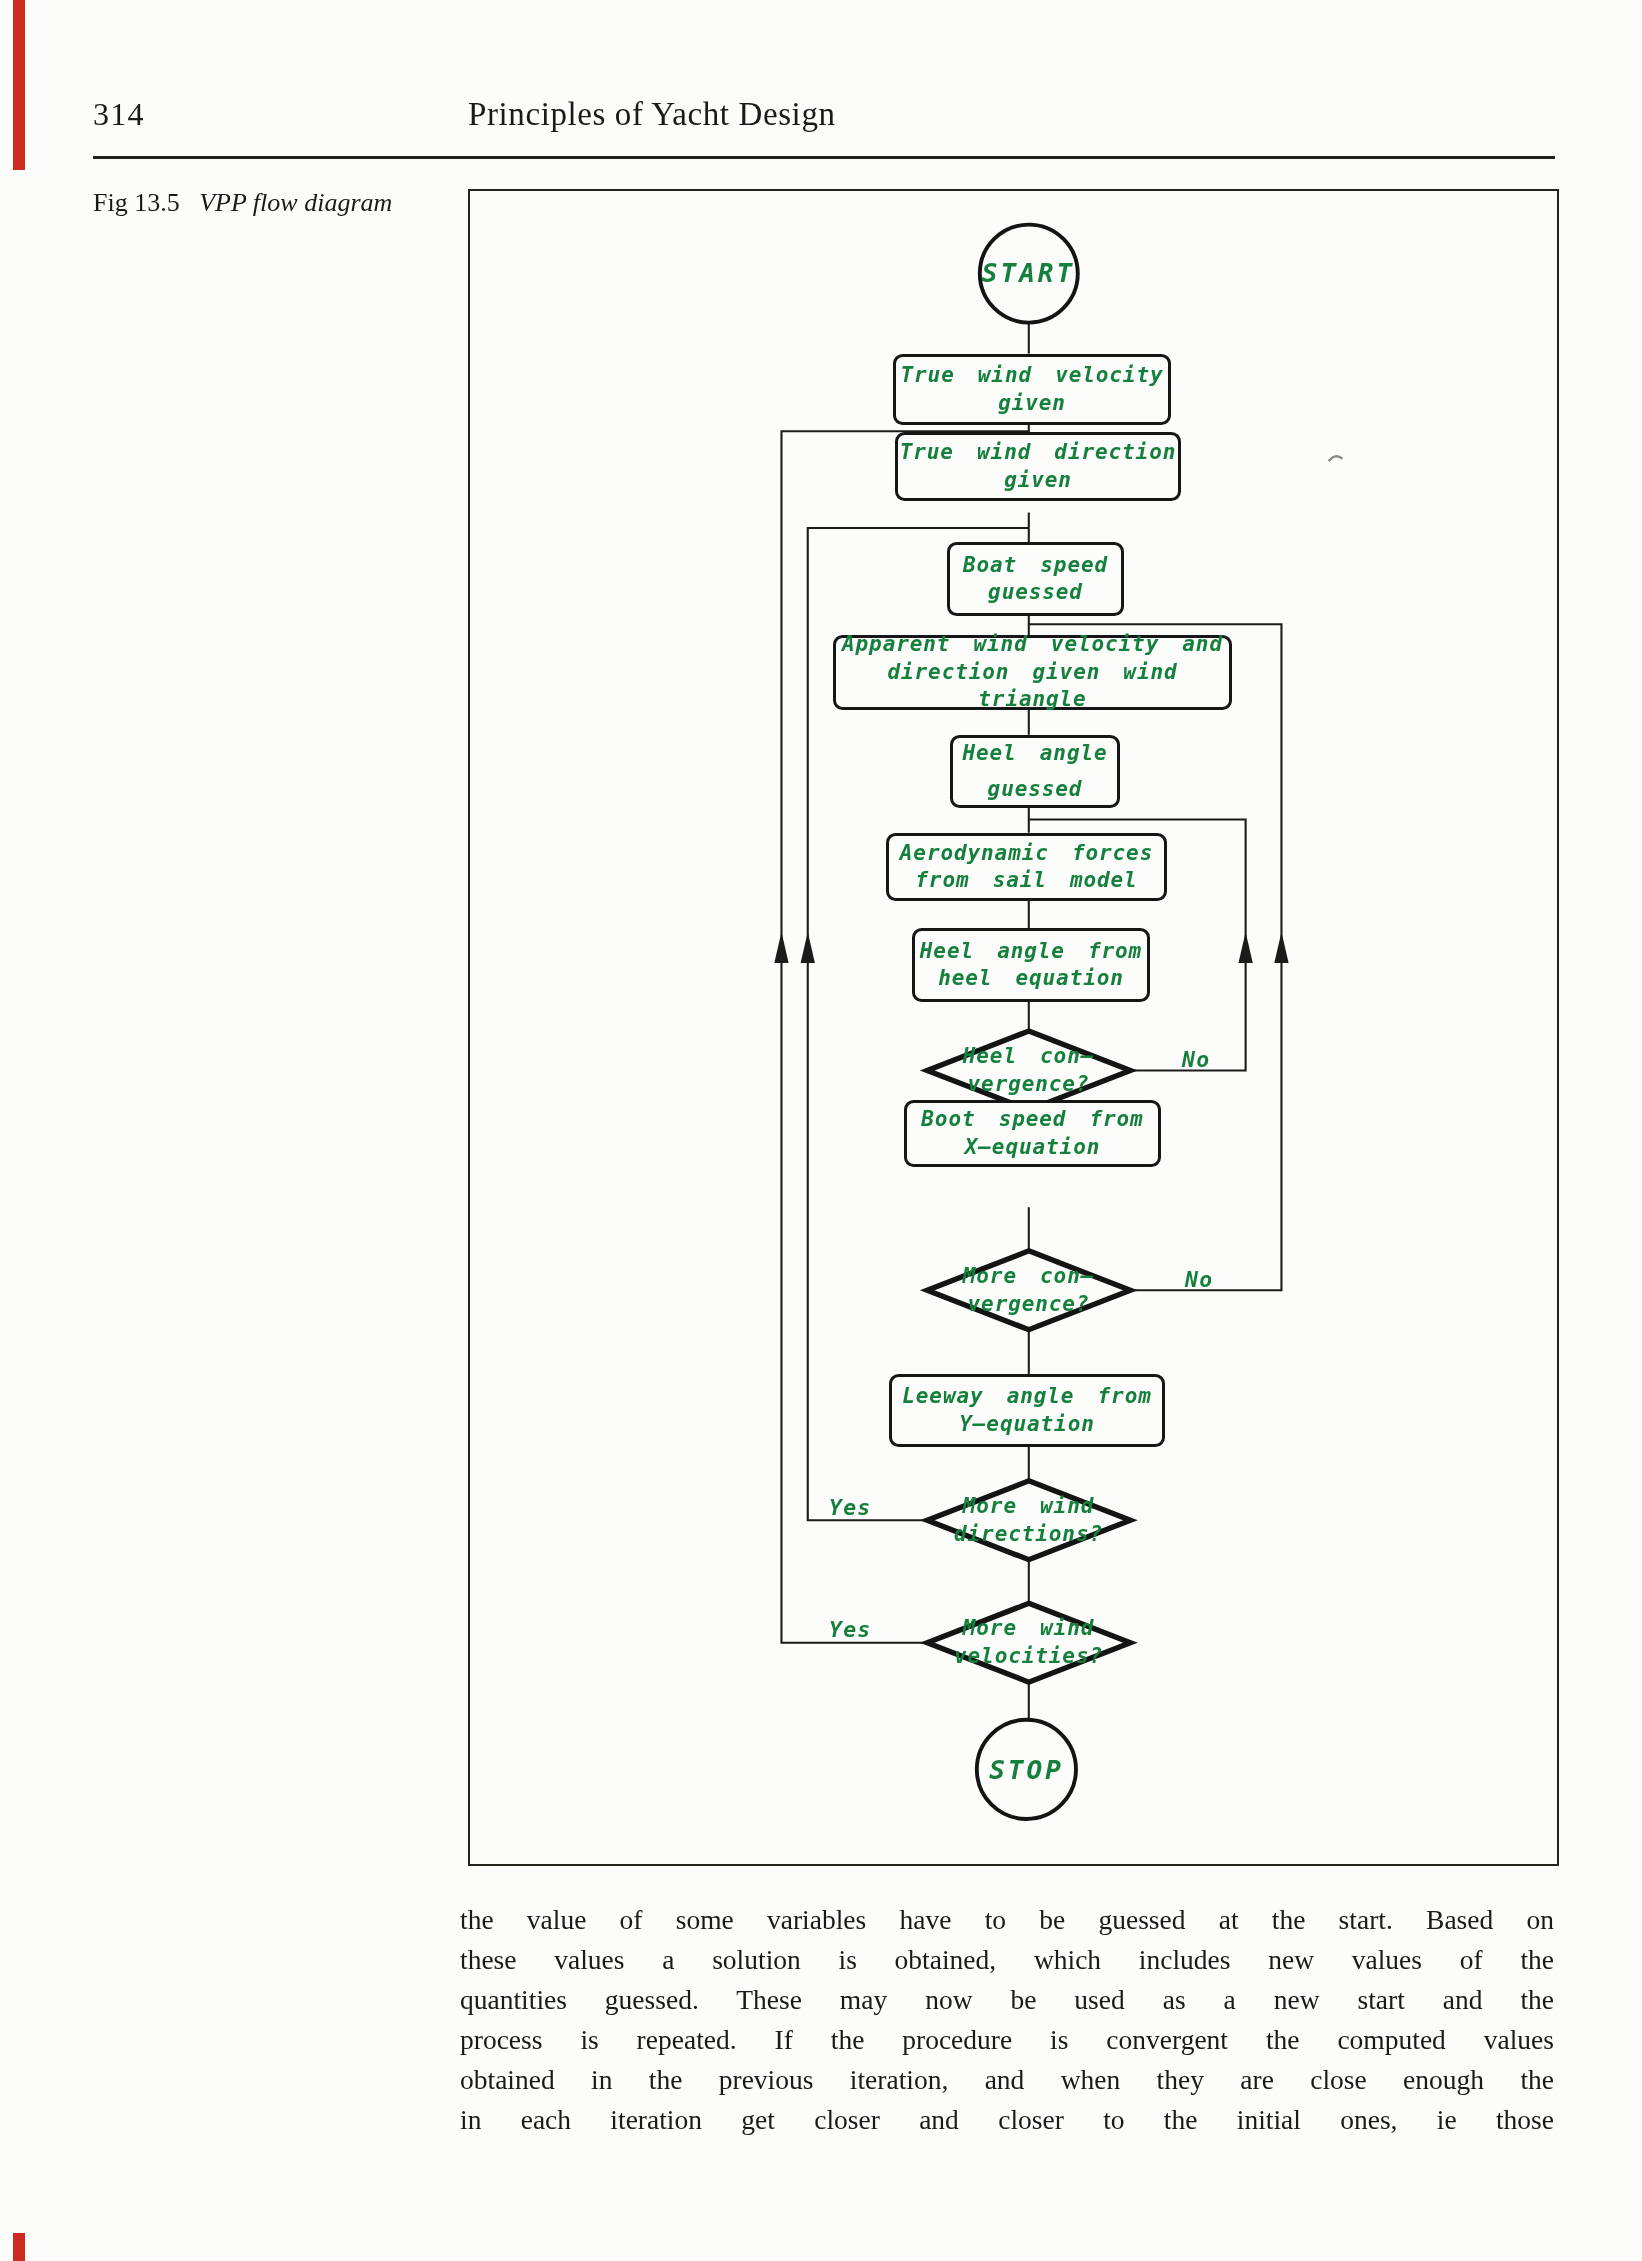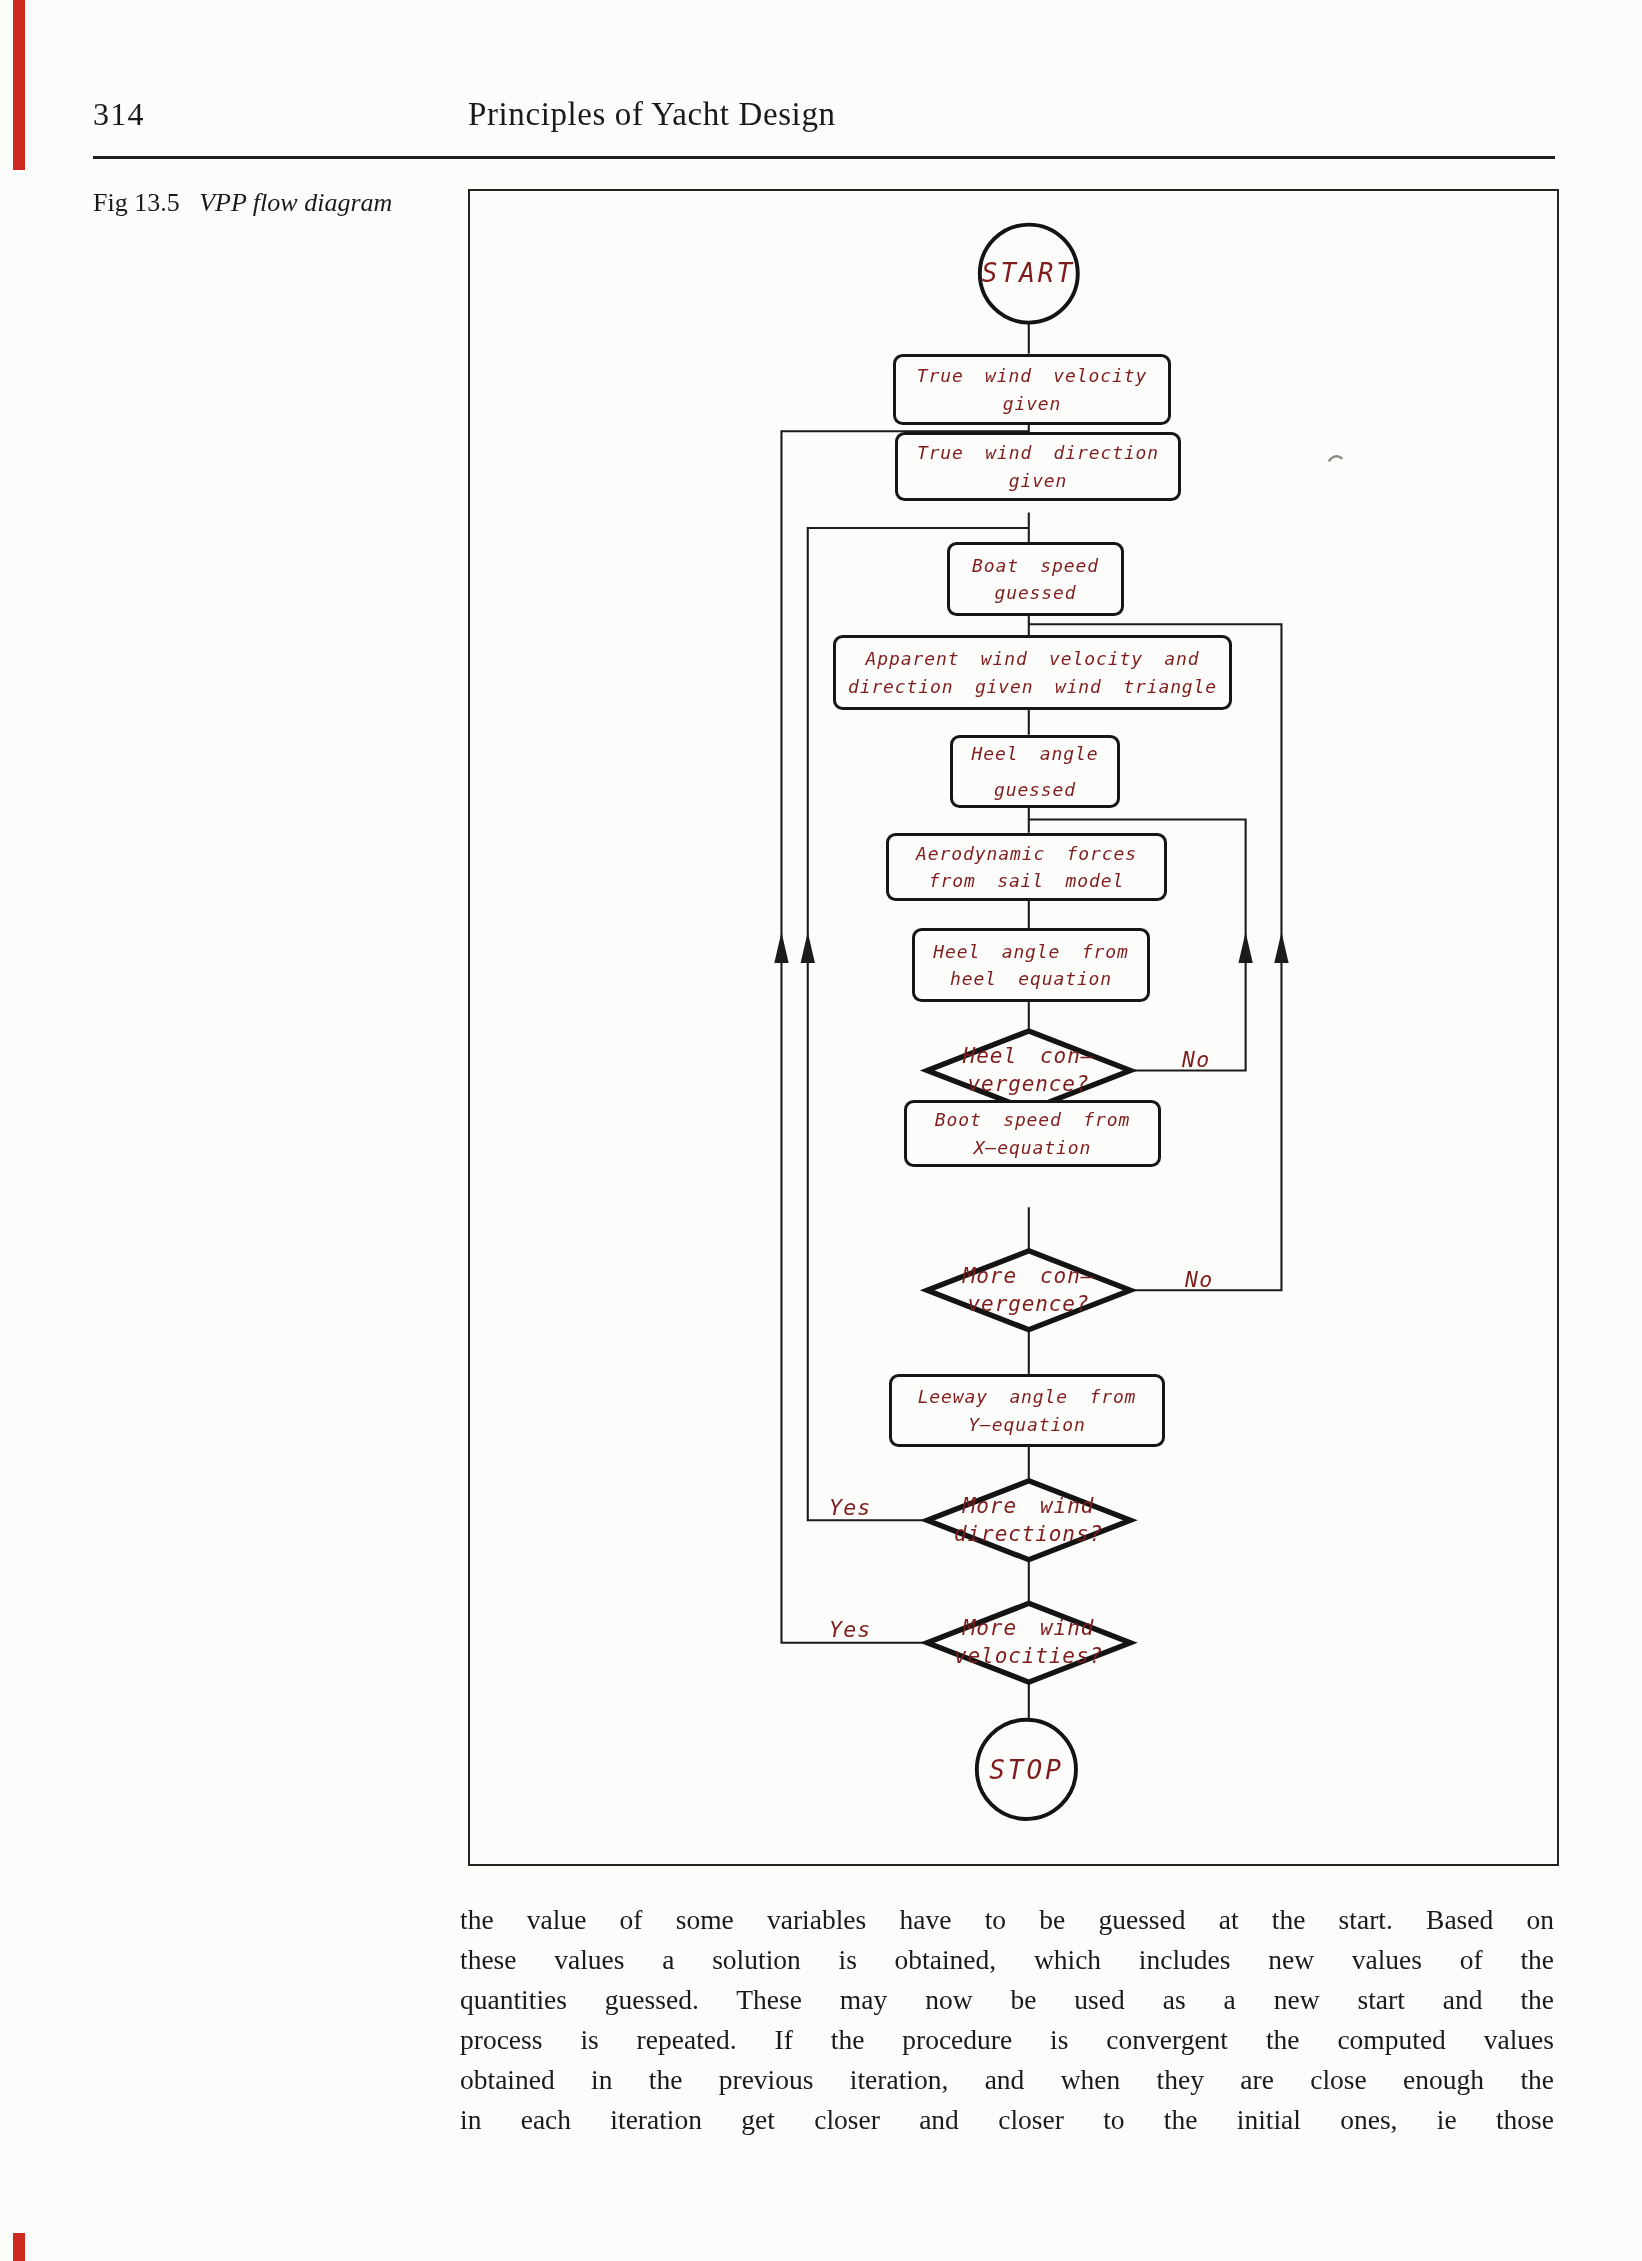--- a/index.html
+++ b/index.html
@@ -17,27 +17,27 @@
   .caption .it{font-style:italic;}
   
   .red-mark{width:12.5px;background:#cf2a22;left:12.5px;}
   .red-top{top:0;height:170px;}
   .red-bottom{top:2233px;height:29px;}
   
   .frame{left:468px;top:189px;width:1087px;height:1673px;border:2.4px solid #24241f;background:transparent;}
   
   .draft{
     font-family:"DejaVu Sans Mono",monospace;
-    font-style:italic;font-weight:normal;color:#7f1d1d;
+    font-style:italic;font-weight:bold;color:#15803d;
     letter-spacing:0.9px;word-spacing:9.6px;
   }
   .fbox{
     border:3px solid #161616;border-radius:9.6px;background:#fcfcfa;
     display:flex;flex-direction:column;align-items:center;justify-content:center;
-    text-align:center;font-size:18px;line-height:27.5px;z-index:3;
+    text-align:center;font-size:21px;line-height:27.5px;z-index:3;
   }
   .dlabel{
     text-align:center;font-size:21px;line-height:27.5px;z-index:3;
     display:flex;flex-direction:column;align-items:center;justify-content:center;
   }
   .terminal{
     text-align:center;font-size:26px;letter-spacing:3px;z-index:3;
   }
   .edge-label{font-size:21.5px;z-index:3;letter-spacing:1.2px;}
   svg.flow{left:0;top:0;z-index:2;}

